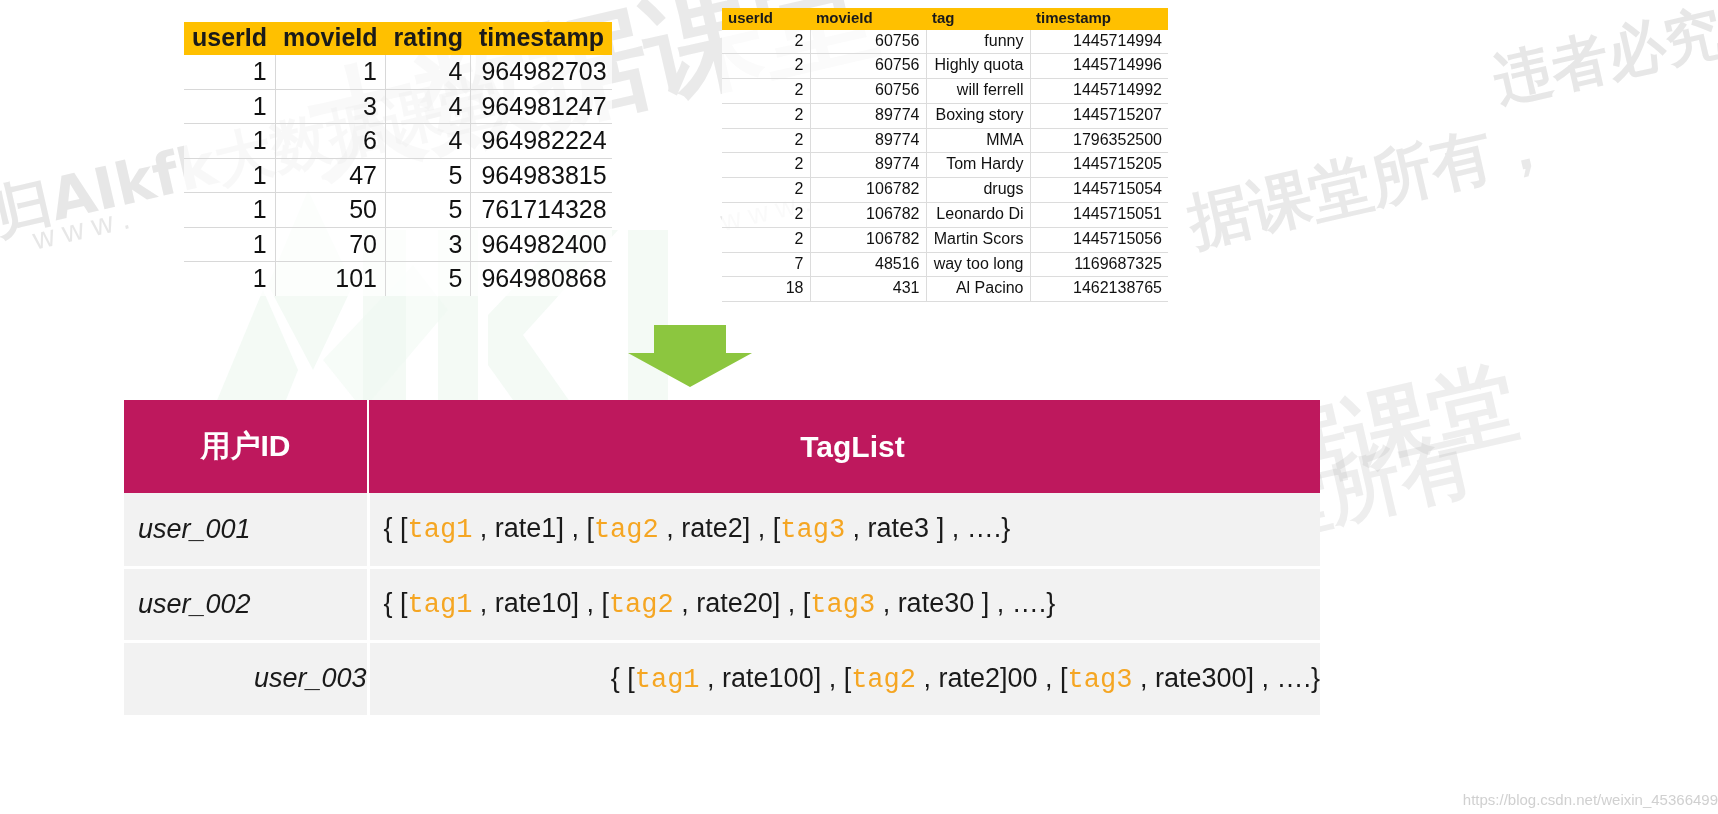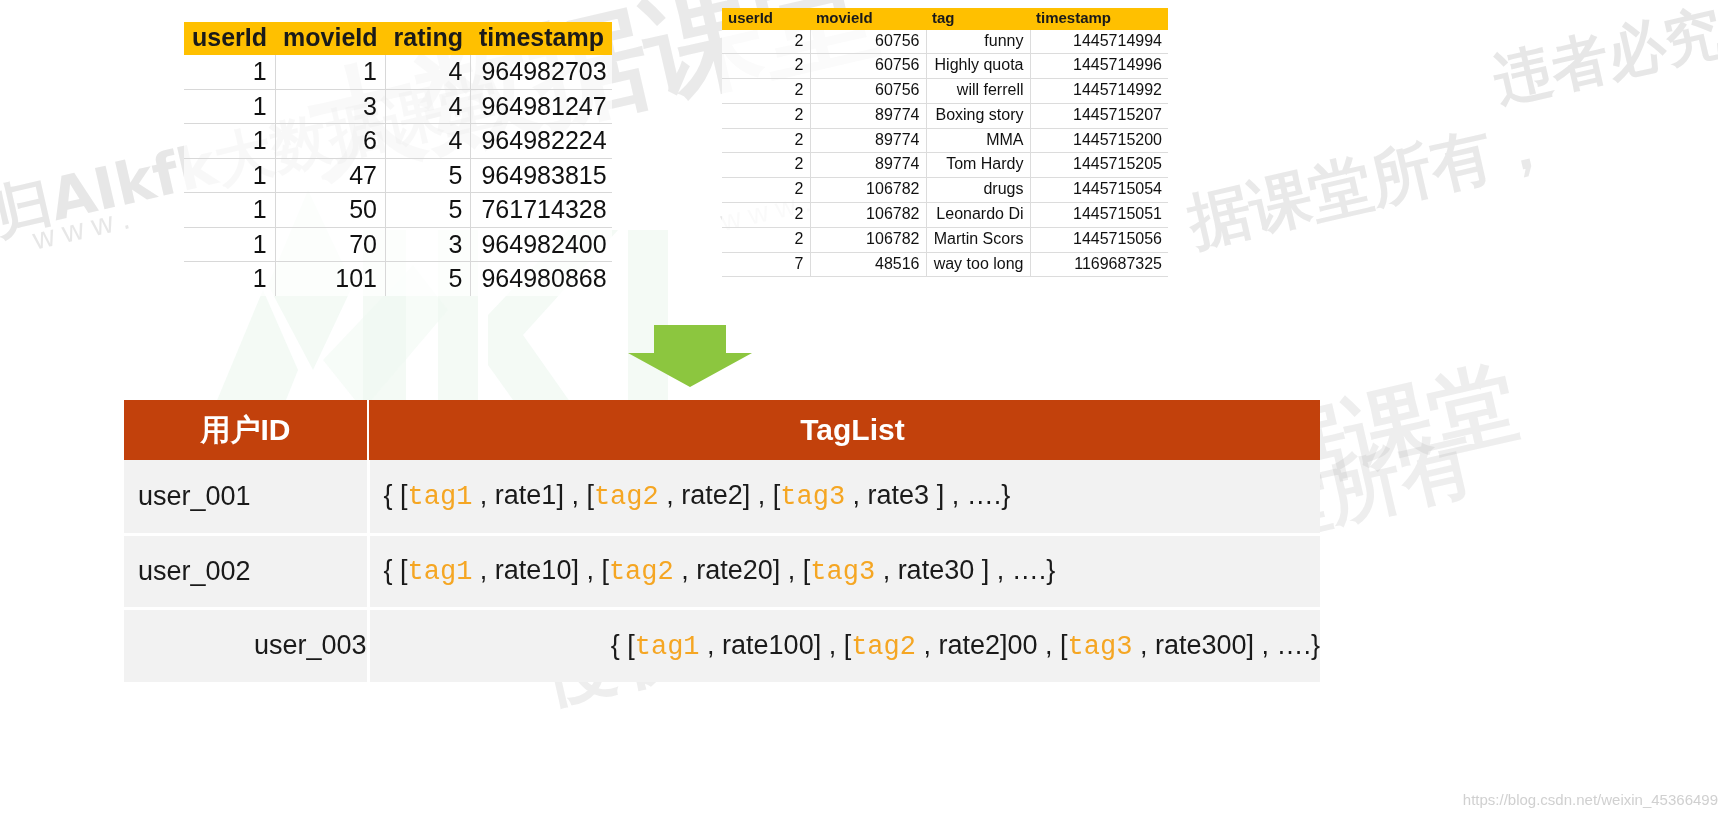--- a/index.html
+++ b/index.html
@@ -100,43 +100,43 @@
     width: 124px; height: 62px;
   }
 
   
   #result-table {
     position: absolute; left: 124px; top: 400px;
     width: 1196px;
     border-collapse: collapse;
   }
   #result-table th {
-    background: #c2410c;
+    background: #be185d;
     color: #ffffff;
     font-size: 30px;
     font-weight: 700;
-    height: 60px;
+    height: 93px;
     text-align: center;
     border-right: 2px solid #ffffff;
   }
   #result-table th:last-child { border-right: 0; padding-left: 16px; }
   #result-table th.col-user { width: 244px; }
   #result-table td {
     background: #F2F2F2;
     font-size: 27px;
     color: #1a1a1a;
     height: 74px;
     padding: 0 0 0 14px;
     border-right: 3px solid #ffffff;
     border-bottom: 3px solid #ffffff;
     white-space: nowrap;
   }
   #result-table td:last-child { border-right: 0; }
   #result-table tr:last-child td { border-bottom: 0; text-align: right; }
-  #result-table td.userid { padding-left: 14px; }
+  #result-table td.userid { padding-left: 14px; font-style: italic; }
   #result-table td.taglist { padding-left: 14px; }
   .tagname { color: #F5A623; font-family: Liberation Mono, monospace; }
 </style>
 </head>
 <body>
 
 <div id="stage">
 
   <div class="wm wm-logo" style="left:148px; top:170px; width:560px; height:330px;">
     <svg width="560" height="330" viewBox="0 0 560 330" aria-hidden="true">
@@ -256,21 +256,21 @@
         <tr>
           <td class="num">2</td>
           <td class="num">89774</td>
           <td class="tag">Boxing story</td>
           <td class="num last">1445715207</td>
         </tr>
         <tr>
           <td class="num">2</td>
           <td class="num">89774</td>
           <td class="tag">MMA</td>
-          <td class="num last">1445715200</td>
+          <td class="num last">1796352500</td>
         </tr>
         <tr>
           <td class="num">2</td>
           <td class="num">89774</td>
           <td class="tag">Tom Hardy</td>
           <td class="num last">1445715205</td>
         </tr>
         <tr>
           <td class="num">2</td>
           <td class="num">106782</td>
@@ -287,20 +287,26 @@
           <td class="num">2</td>
           <td class="num">106782</td>
           <td class="tag">Martin Scors</td>
           <td class="num last">1445715056</td>
         </tr>
         <tr>
           <td class="num">7</td>
           <td class="num">48516</td>
           <td class="tag">way too long</td>
           <td class="num last">1169687325</td>
+        </tr>
+        <tr>
+          <td class="num">18</td>
+          <td class="num">431</td>
+          <td class="tag">Al Pacino</td>
+          <td class="num last">1462138765</td>
         </tr>
       </tbody>
   </table>
 
   <div id="flow-arrow">
     <svg width="124" height="62" viewBox="0 0 124 62" aria-hidden="true">
       <polygon points="26,0 98,0 98,28 124,28 62,62 0,28 26,28" fill="#8CC63F"></polygon>
     </svg>
   </div>
 

